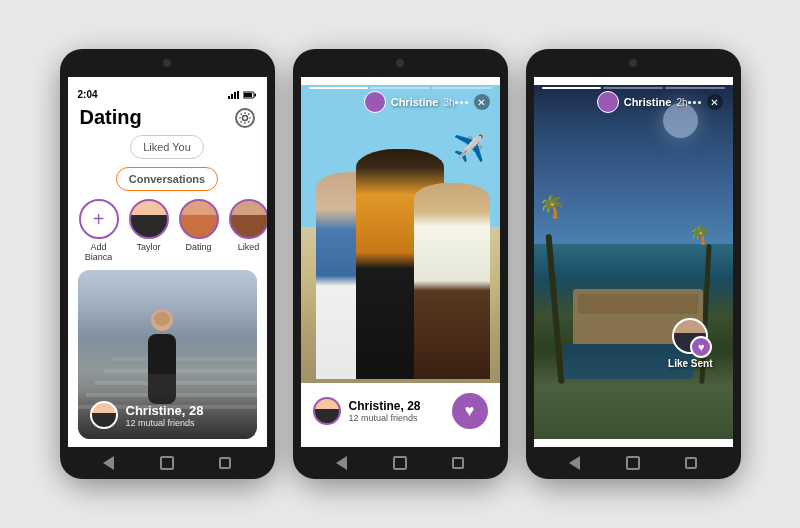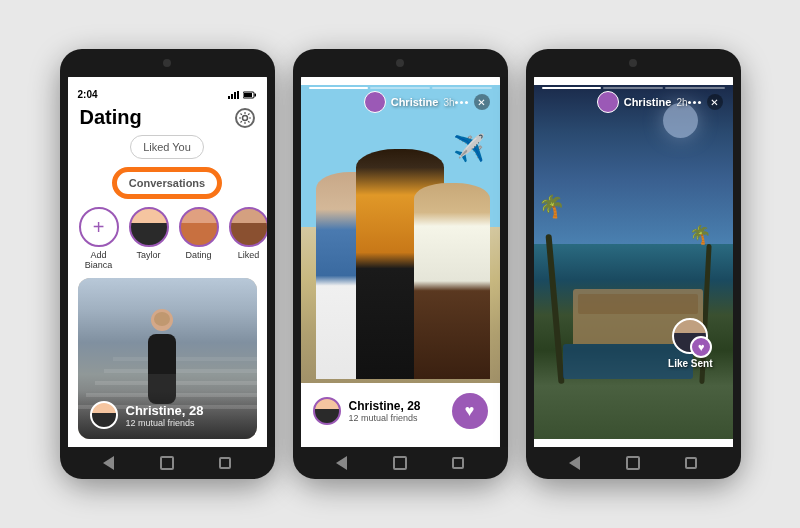--- a/index.html
+++ b/index.html
@@ -177,21 +177,21 @@
       border: 1px solid #ccc;
       color: #555;
       font-weight: 500;
     }
 
     .tab-conversations {
       padding: 5px 12px;
       border-radius: 20px;
       font-size: 11px;
       background: transparent;
-      border: 5px solid #f97316;
+      border: 1px solid #f97316;
       color: #555;
       font-weight: 600;
     }
 
     .stories-row {
       display: flex;
       gap: 8px;
       padding: 0 10px 8px;
       overflow: hidden;
     }

